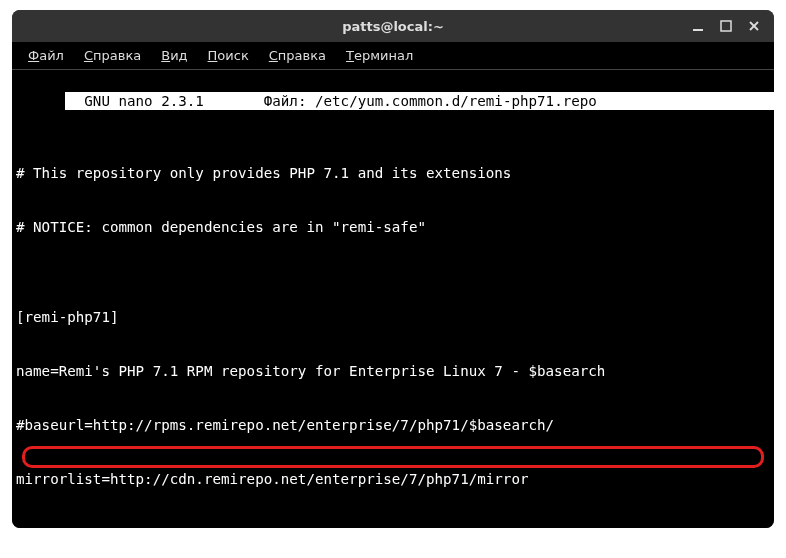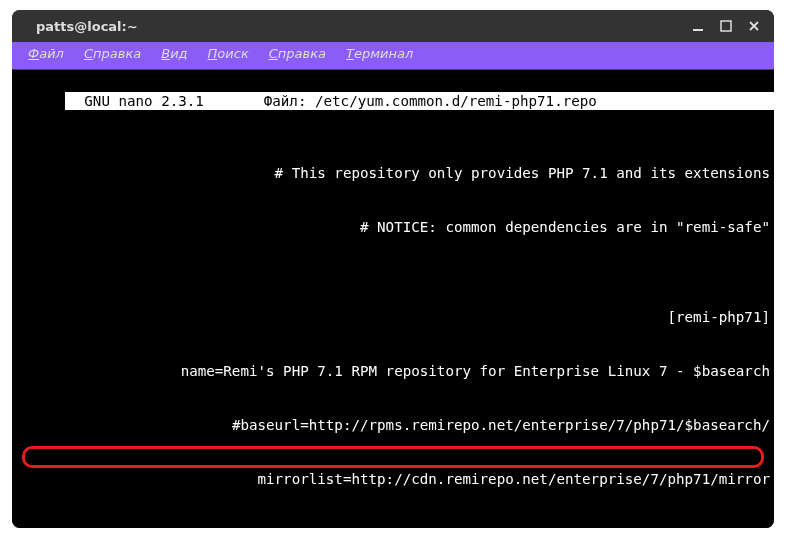--- a/index.html
+++ b/index.html
@@ -22,53 +22,52 @@
       width: 762px;
       height: 518px;
       overflow: hidden;
       position: relative;
     }
     .titlebar {
       background: #333;
       height: 32px;
       display: flex;
       align-items: center;
+      justify-content: center;
       position: relative;
       color: #ddd;
       font-family: "DejaVu Sans", sans-serif;
       font-size: 13px;
       font-weight: bold;
-      padding-left: 24px;
     }
     .win-controls {
       position: absolute;
       right: 6px;
       top: 4px;
       display: flex;
       gap: 0;
     }
     .win-btn {
       width: 28px;
       height: 24px;
       display: flex;
       align-items: center;
       justify-content: center;
       color: #ddd;
       font-size: 14px;
       cursor: pointer;
     }
     .win-btn svg { width: 12px; height: 12px; }
     .menubar {
-      background: #8b5cf6;
+      background: #000000;
       height: 28px;
       display: flex;
-      align-items: flex-start;
+      align-items: center;
       padding: 0 6px;
       border-bottom: 1px solid #444;
-      font-style: italic;
     }
     .menu-item {
       color: #ddd;
       font-family: "DejaVu Sans", sans-serif;
       font-size: 13px;
       padding: 4px 10px;
       cursor: pointer;
     }
     .menu-item:first-letter { text-decoration: underline; }
     .terminal {
@@ -80,21 +79,21 @@
       white-space: pre;
       overflow: hidden;
     }
     .nano-header {
       background: #fff;
       color: #000;
       padding: 0 2px;
       display: inline-block;
       width: 758px;
     }
-    .content-line { padding: 0 2px; text-align: right; }
+    .content-line { padding: 0 2px; }
     .highlight-box {
       position: absolute;
       left: 10px;
       top: 436px;
       width: 742px;
       height: 22px;
       border: 3px solid #e31e1e;
       border-radius: 10px;
       pointer-events: none;
     }

